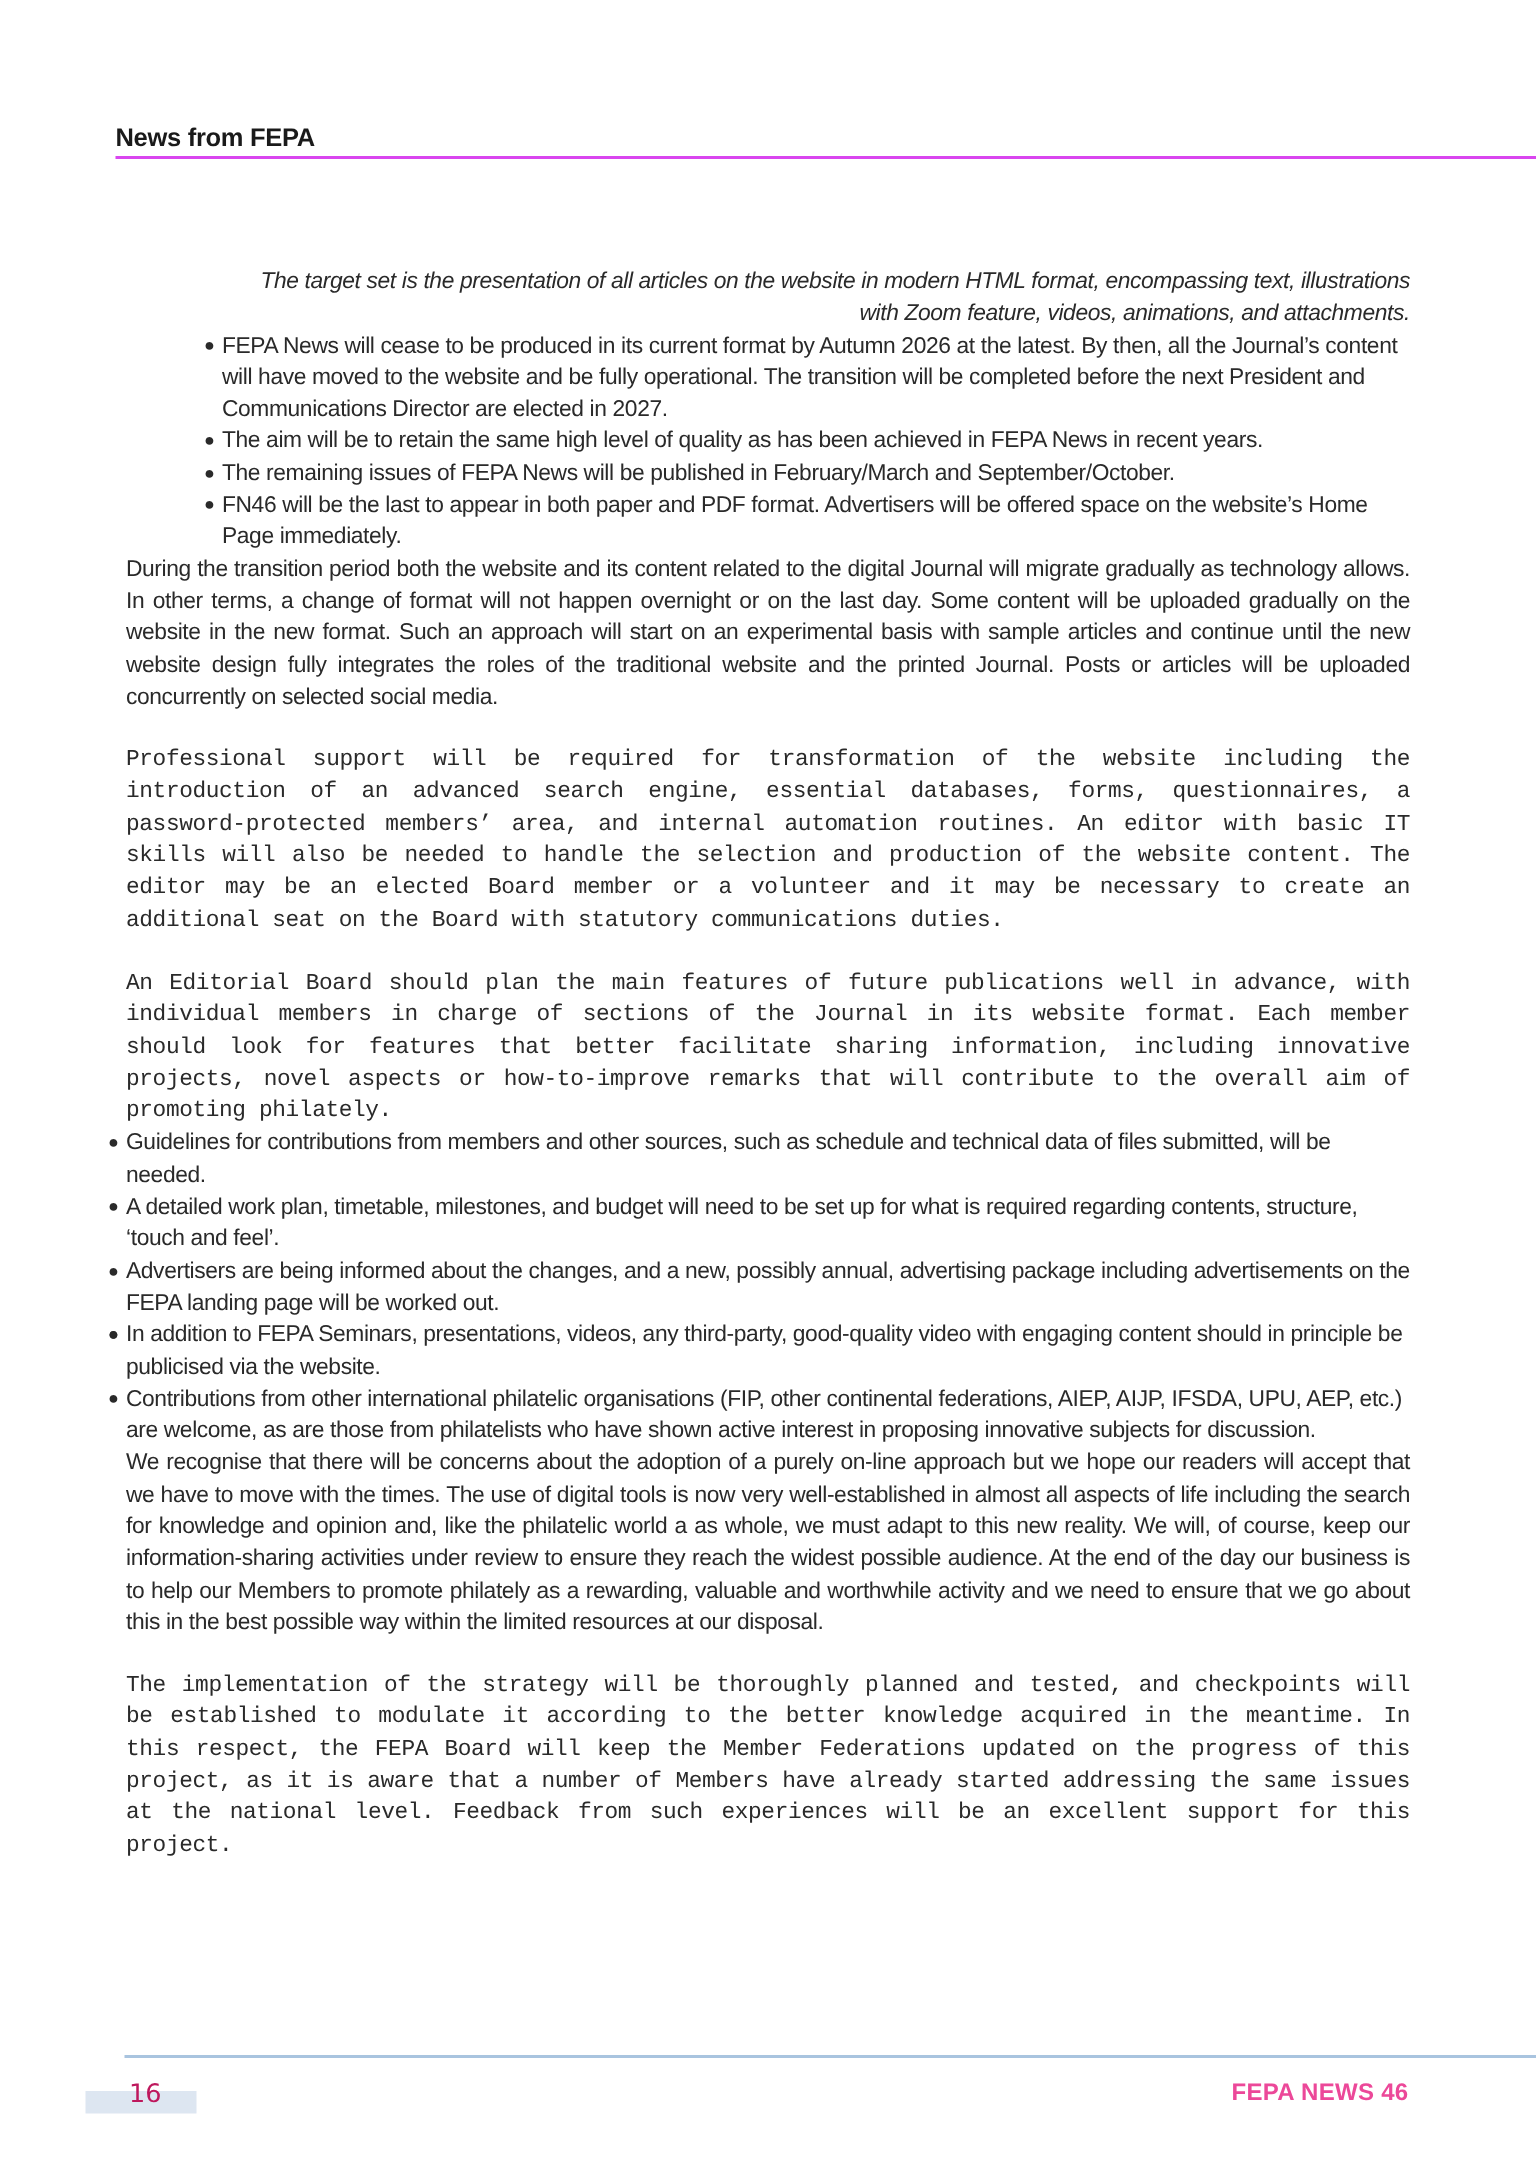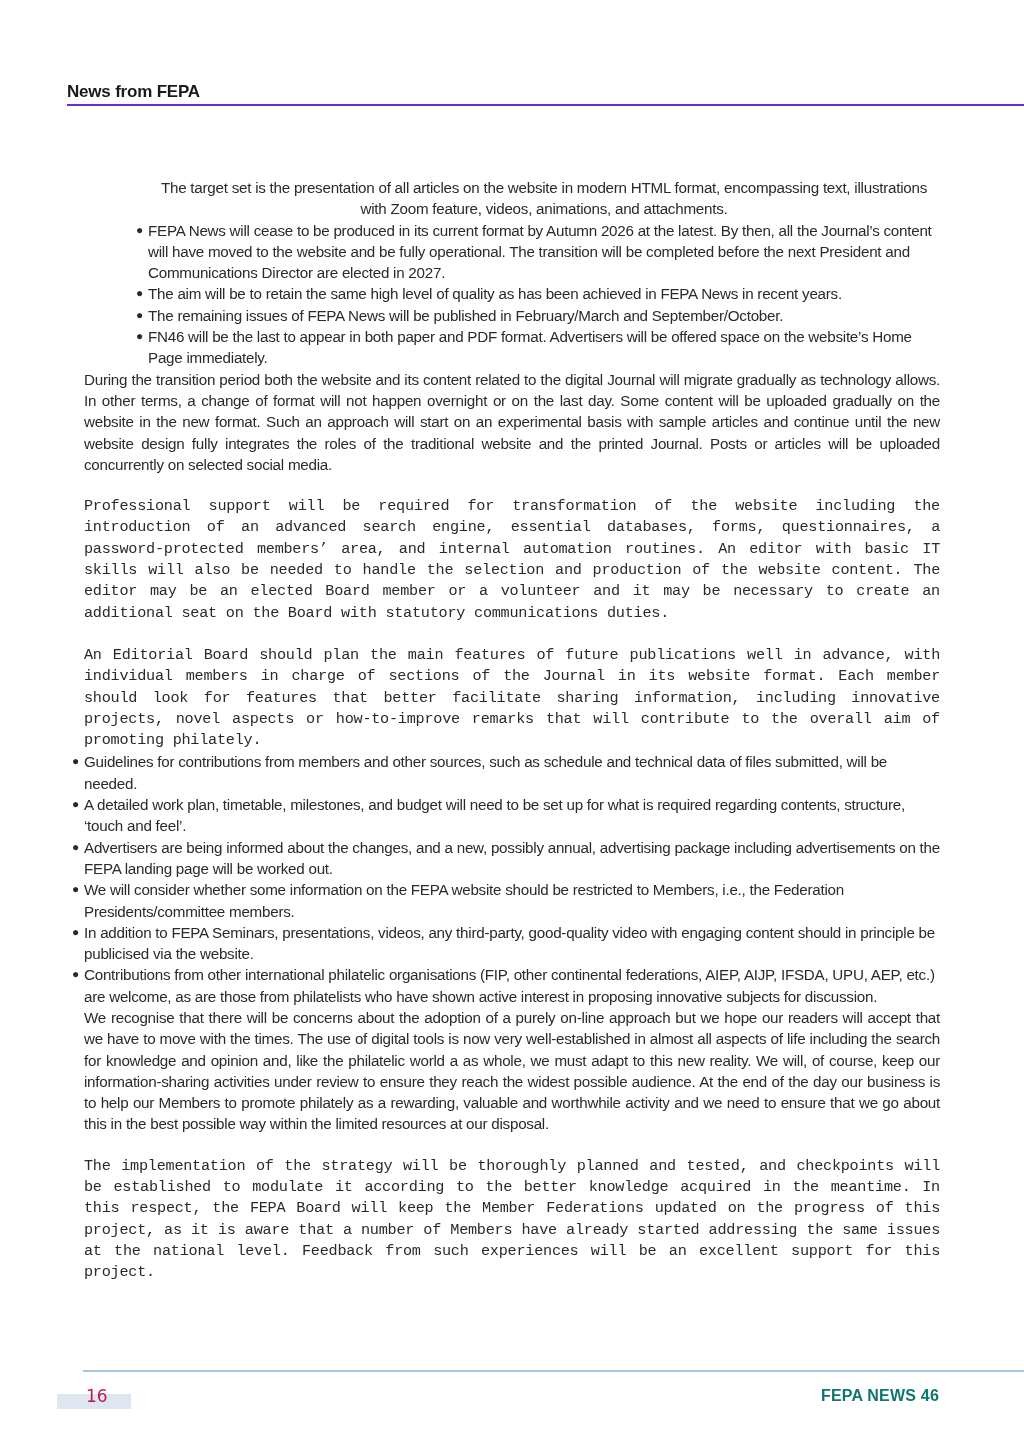--- a/index.html
+++ b/index.html
@@ -1,57 +1,57 @@
 <!DOCTYPE html>
 <html><head>
   <meta charset="utf-8">
   <style>
     html, body { margin: 0; padding: 0; background: #ffffff; }
     body {
       width: 1024px; height: 1448px; position: relative; overflow: hidden;
       font-family: "Liberation Sans", sans-serif; color: #2a2a2a;
     }
     .header {
-      position: absolute; left: 67px; top: 80px; right: 0;
-      border-bottom: 2px solid #6d28d9; height: 24px;
+      position: absolute; left: 77px; top: 80px; right: 0;
+      border-bottom: 2px solid #d946ef; height: 24px;
     }
     .header-title {
       font-size: 17px; font-weight: bold; color: #1a1a1a; line-height: 24px;
       letter-spacing: -0.2px;
     }
     .content {
       position: absolute; left: 84px; top: 177px; width: 856px;
       font-size: 15.2px; line-height: 21.3px; letter-spacing: -0.25px;
     }
     .content p { margin: 0; text-align: justify; }
     .content p.gap { margin-top: 21px; font-family: Liberation Mono, monospace; }
     .content p.lead-gap { margin-top: 21px; margin-bottom: 21px; }
     .indent-block { padding-left: 64px; }
-    .indent-block p.first { text-align: center; }
+    .indent-block p.first { text-align: right; font-style: italic; }
     ul.bullets { list-style: none; margin: 0; padding: 0; }
     ul.bullets li { position: relative; text-align: left; padding-left: 0; }
     ul.bullets li .bullet {
       position: absolute; left: -12px; top: 0; font-size: 12px;
     }
     .activities { padding-left: 64px; margin-top: 1px; }
     .footer-line {
       position: absolute; left: 83px; right: 0; top: 1370px;
       border-top: 2px solid #a9c4df;
     }
     .page-num-box {
       position: absolute; left: 57px; top: 1394px; width: 74px; height: 15px;
       background: #dde6f1;
     }
     .page-num {
       position: absolute; left: 86px; top: 1386px; font-size: 17px; color: #be185d;
       font-family: "DejaVu Sans", sans-serif;
     }
     .journal-name {
       position: absolute; right: 85px; top: 1387px; font-size: 16px; font-weight: bold;
-      color: #0f766e; letter-spacing: 0.2px;
+      color: #ec4899; letter-spacing: 0.2px;
     }
   </style>
 </head>
 <body>
 
 <div class="header">
   <div class="header-title">News from FEPA</div>
 </div>
 
 <div class="content">
@@ -66,21 +66,21 @@
   </div>
 
   <p>During the transition period both the website and its content related to the digital Journal will migrate gradually as technology allows. In other terms, a change of format will not happen overnight or on the last day. Some content will be uploaded gradually on the website in the new format. Such an approach will start on an experimental basis with sample articles and continue until the new website design fully integrates the roles of the traditional website and the printed Journal. Posts or articles will be uploaded concurrently on selected social media.</p>
   <p class="gap">Professional support will be required for transformation of the website including the introduction of an advanced search engine, essential databases, forms, questionnaires, a password-protected members’ area, and internal automation routines. An editor with basic IT skills will also be needed to handle the selection and production of the website content. The editor may be an elected Board member or a volunteer and it may be necessary to create an additional seat on the Board with statutory communications duties.</p>
   <p class="gap">An Editorial Board should plan the main features of future publications well in advance, with individual members in charge of sections of the Journal in its website format. Each member should look for features that better facilitate sharing information, including innovative projects, novel aspects or how-to-improve remarks that will contribute to the overall aim of promoting philately.</p>
 
   <ul class="bullets activities">
     <li><span class="bullet">●</span><span>Guidelines for contributions from members and other sources, such as schedule and technical data of files submitted, will be needed.</span></li>
     <li><span class="bullet">●</span><span>A detailed work plan, timetable, milestones, and budget will need to be set up for what is required regarding contents, structure, ‘touch and feel’.</span></li>
     <li><span class="bullet">●</span><span>Advertisers are being informed about the changes, and a new, possibly annual, advertising package including advertisements on the FEPA landing page will be worked out.</span></li>
-    <li><span class="bullet">●</span><span>We will consider whether some information on the FEPA website should be restricted to Members, i.e., the Federation Presidents/committee members.</span></li>
+    <li><span class="bullet">●</span></li>
     <li><span class="bullet">●</span><span>In addition to FEPA Seminars, presentations, videos, any third-party, good-quality video with engaging content should in principle be publicised via the website.</span></li>
     <li><span class="bullet">●</span><span>Contributions from other international philatelic organisations (FIP, other continental federations, AIEP, AIJP, IFSDA, UPU, AEP, etc.) are welcome, as are those from philatelists who have shown active interest in proposing innovative subjects for discussion.</span></li>
   </ul>
 
   <p>We recognise that there will be concerns about the adoption of a purely on-line approach but we hope our readers will accept that we have to move with the times. The use of digital tools is now very well-established in almost all aspects of life including the search for knowledge and opinion and, like the philatelic world a as whole, we must adapt to this new reality. We will, of course, keep our information-sharing activities under review to ensure they reach the widest possible audience. At the end of the day our business is to help our Members to promote philately as a rewarding, valuable and worthwhile activity and we need to ensure that we go about this in the best possible way within the limited resources at our disposal.</p>
   <p class="gap">The implementation of the strategy will be thoroughly planned and tested, and checkpoints will be established to modulate it according to the better knowledge acquired in the meantime. In this respect, the FEPA Board will keep the Member Federations updated on the progress of this project, as it is aware that a number of Members have already started addressing the same issues at the national level. Feedback from such experiences will be an excellent support for this project.</p>
 </div>
 
 <div class="footer-line"></div>
 <div class="page-num-box"></div>

